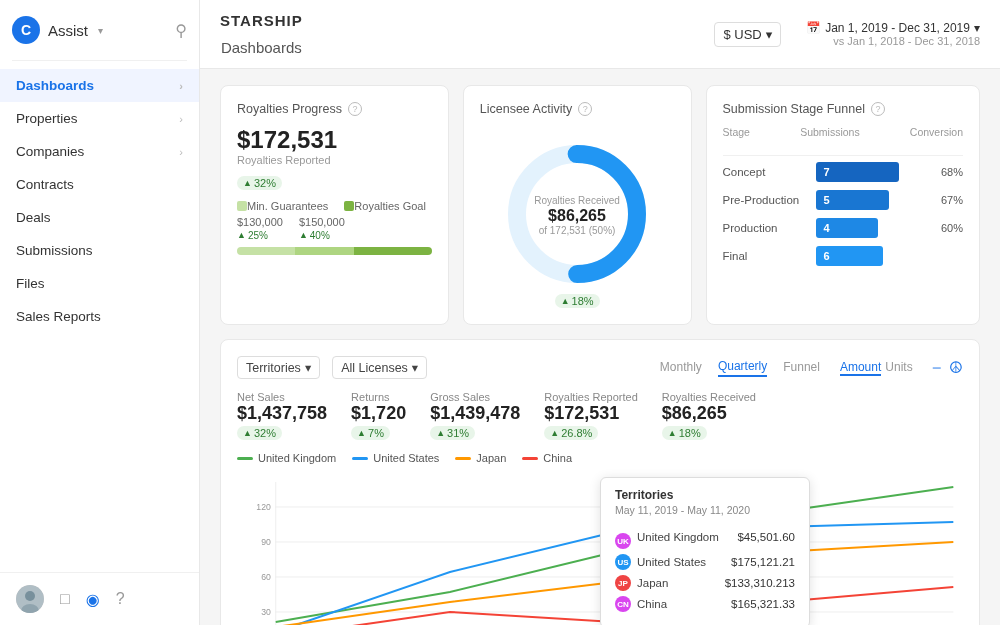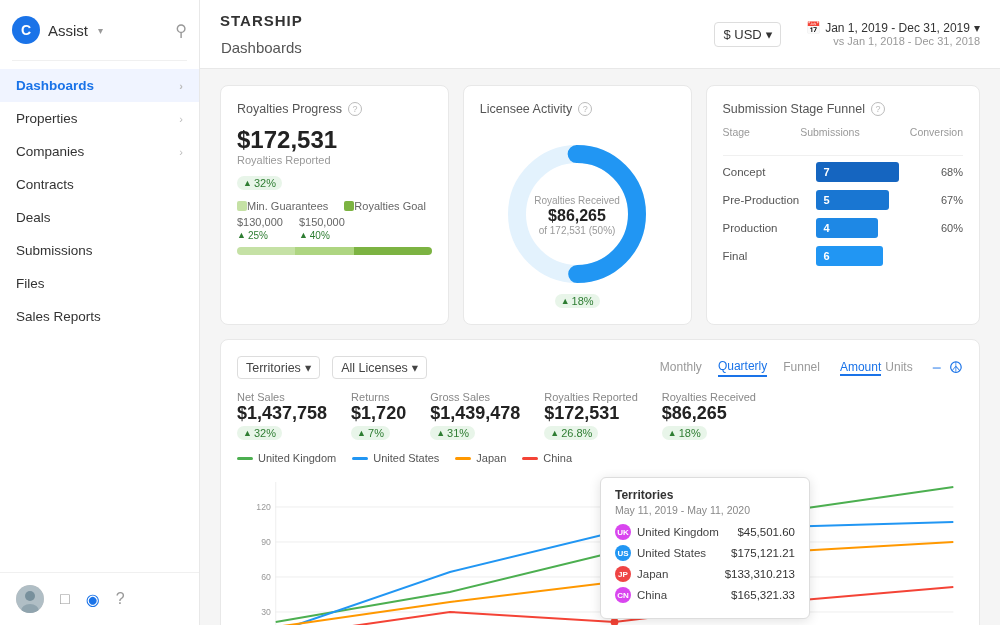--- a/index.html
+++ b/index.html
@@ -409,21 +409,21 @@
           <circle cx="390" cy="110" r="4" fill="#ff9800"></circle>
           <circle cx="390" cy="150" r="4" fill="#f44336"></circle>
         </svg>
 
         
         <div class="tooltip-box" style="top:5px;left:50%;">
           <div class="tooltip-title">Territories</div>
           <div class="tooltip-date">May 11, 2019 - May 11, 2020</div>
           <div class="tooltip-row">
             <div class="tooltip-country">
-              <div class="tooltip-flag" style="background:#d946ef;">UK</div>
+              <div class="tooltip-flag" style="background:#d946ef;margin-top:9px;">UK</div>
               <span>United Kingdom</span>
             </div>
             <div class="tooltip-value">$45,501.60</div>
           </div>
           <div class="tooltip-row">
             <div class="tooltip-country">
               <div class="tooltip-flag" style="background:#2196f3;">US</div>
               <span>United States</span>
             </div>
             <div class="tooltip-value">$175,121.21</div>

